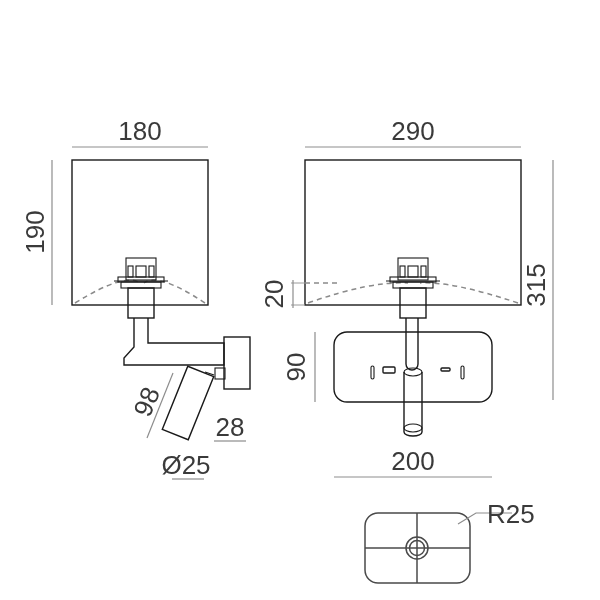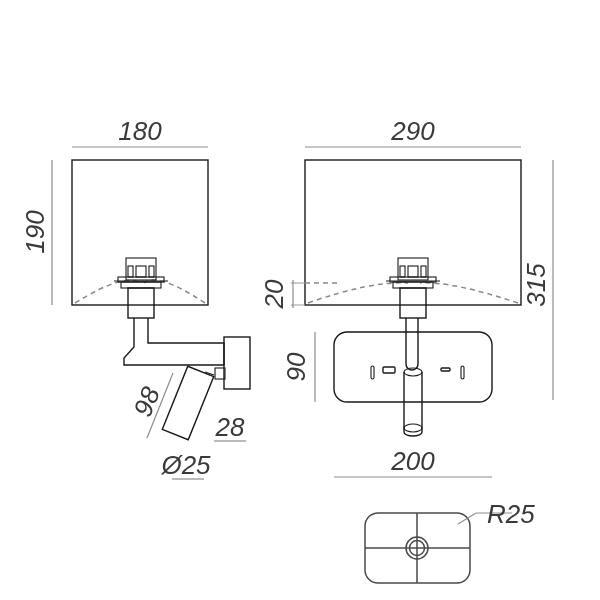--- a/index.html
+++ b/index.html
@@ -1,18 +1,18 @@
 <!DOCTYPE html>
 <html><head>
 <meta charset="utf-8">
 <style>
   html,body{margin:0;padding:0;background:#ffffff;}
   body{width:600px;height:600px;overflow:hidden;
        font-family:"Liberation Sans",sans-serif;}
-  #sheet{position:relative;width:484px;height:600px;background:#fff;font-style:italic;}
+  #sheet{position:relative;width:484px;height:600px;background:#fff;}
   svg{display:block;}
   .dimtxt{font-family:"Liberation Sans",sans-serif;font-size:26px;fill:#3a3a3a;}
   .obj{fill:none;stroke:#1a1a1a;stroke-width:1.4;}
   .objthin{fill:none;stroke:#1a1a1a;stroke-width:1.1;}
   .dimline{stroke:#8d8d8d;stroke-width:1.2;fill:none;}
   .extline{stroke:#9a9a9a;stroke-width:1;fill:none;}
   .beam{fill:none;stroke:#8a8a8a;stroke-width:1.5;stroke-dasharray:5 4;}
   .detail{fill:none;stroke:#4a4a4a;stroke-width:1.5;}
 </style>
 </head>

